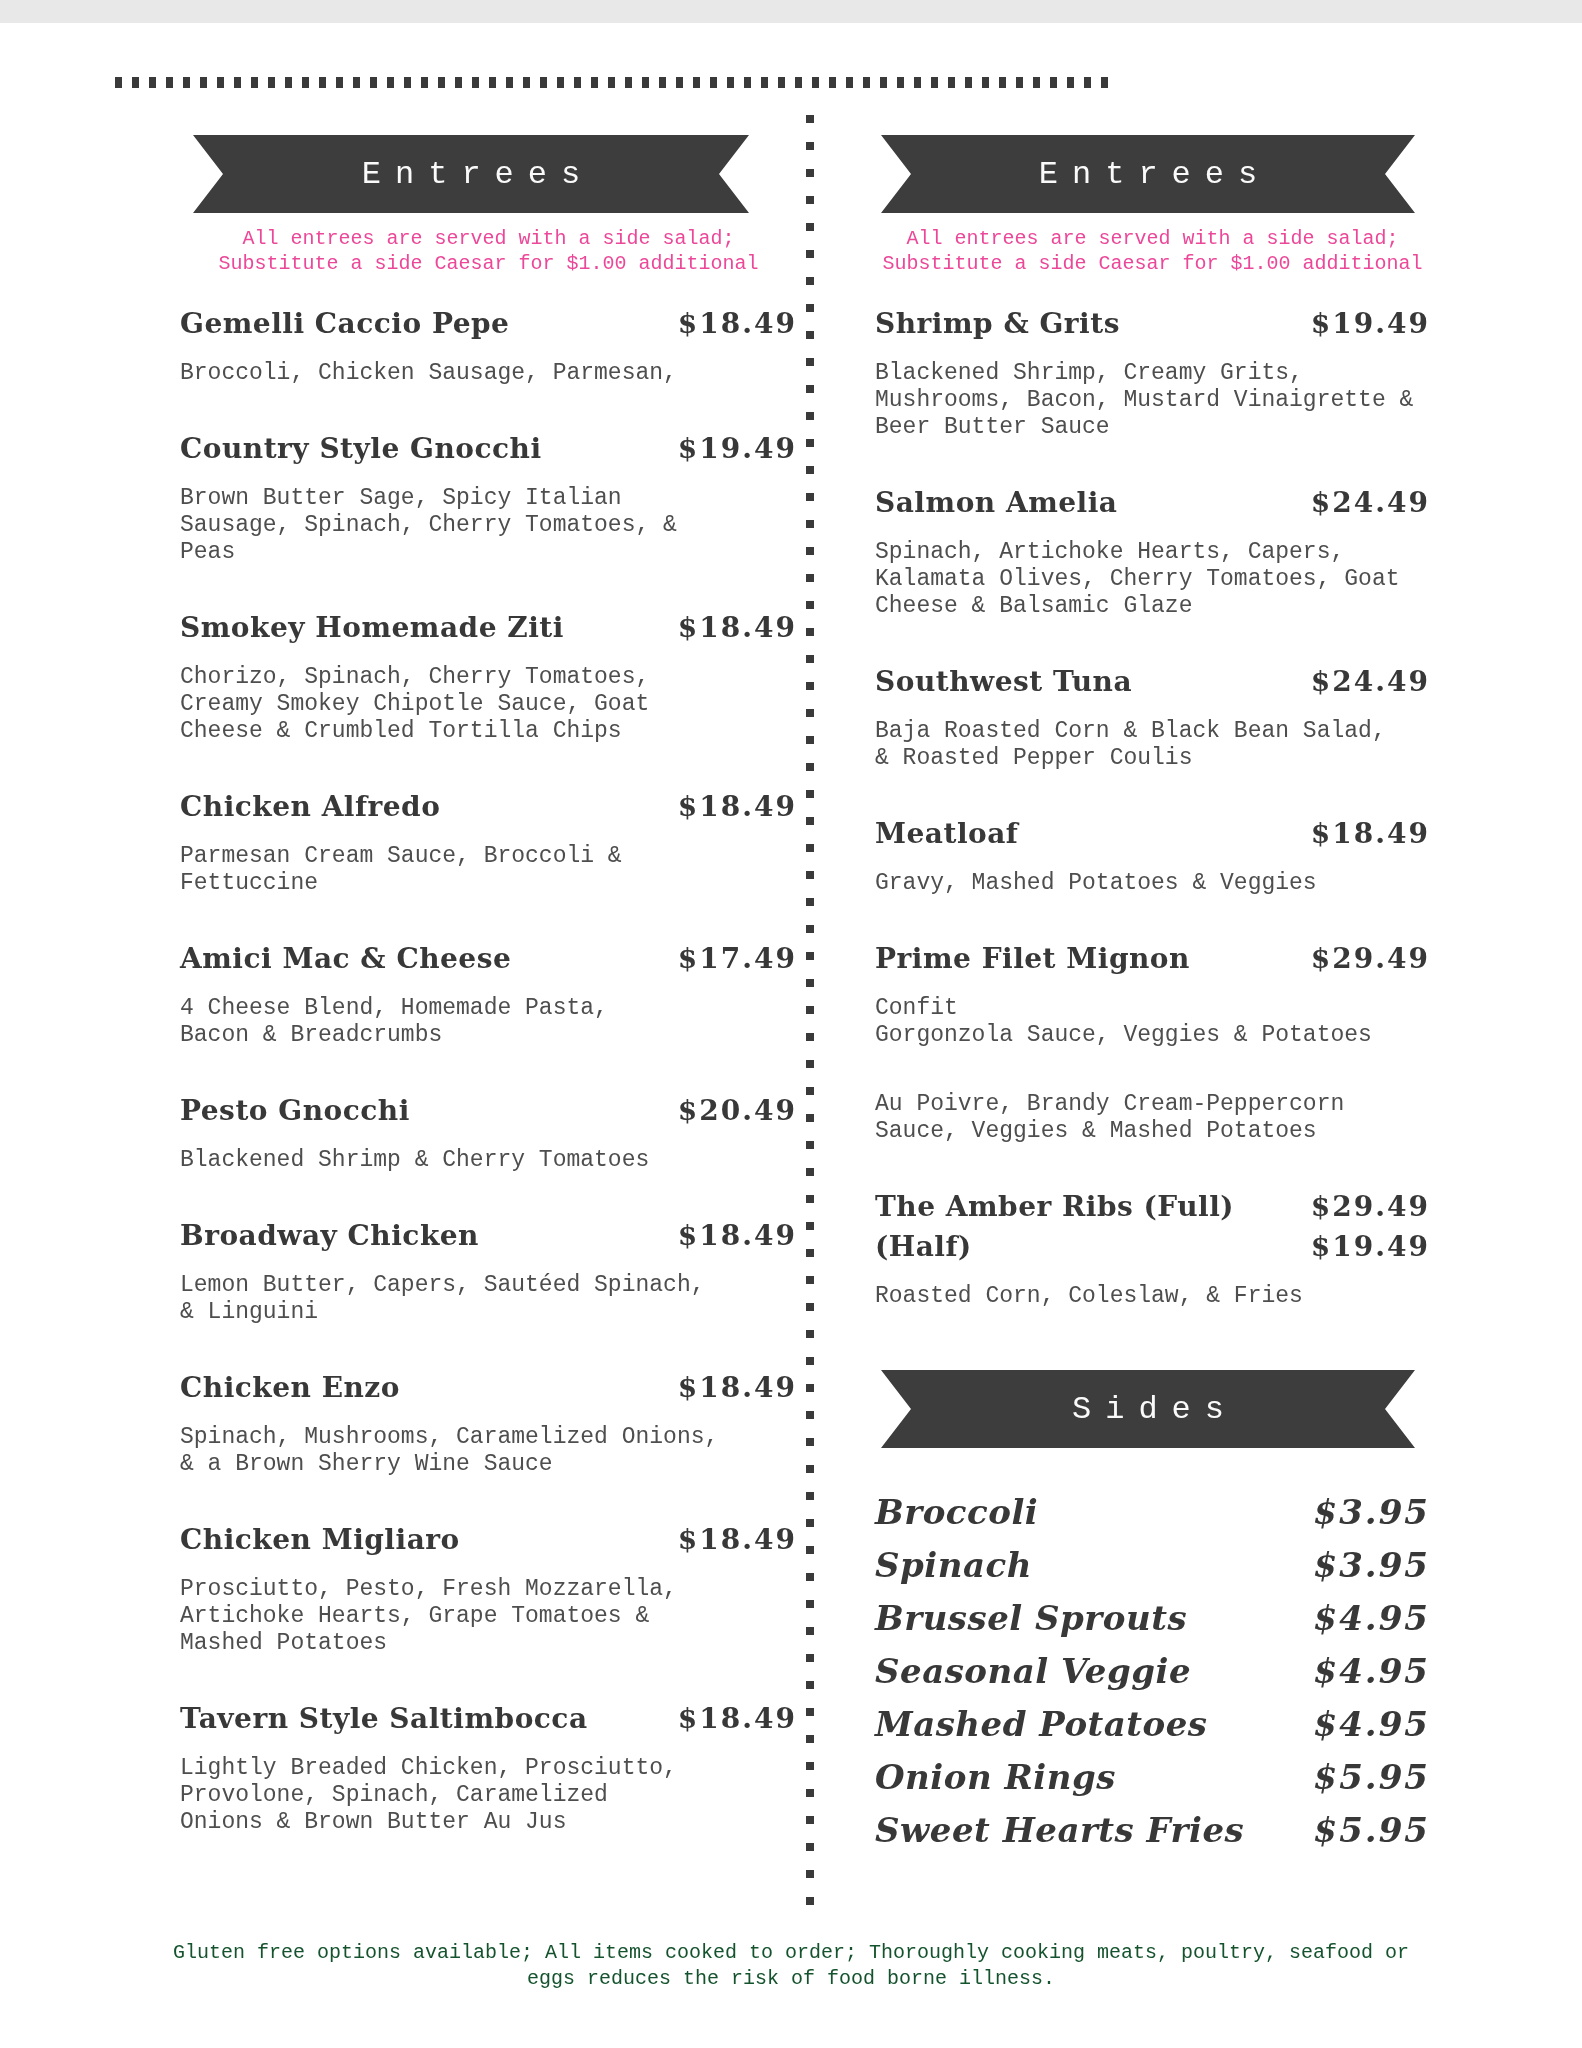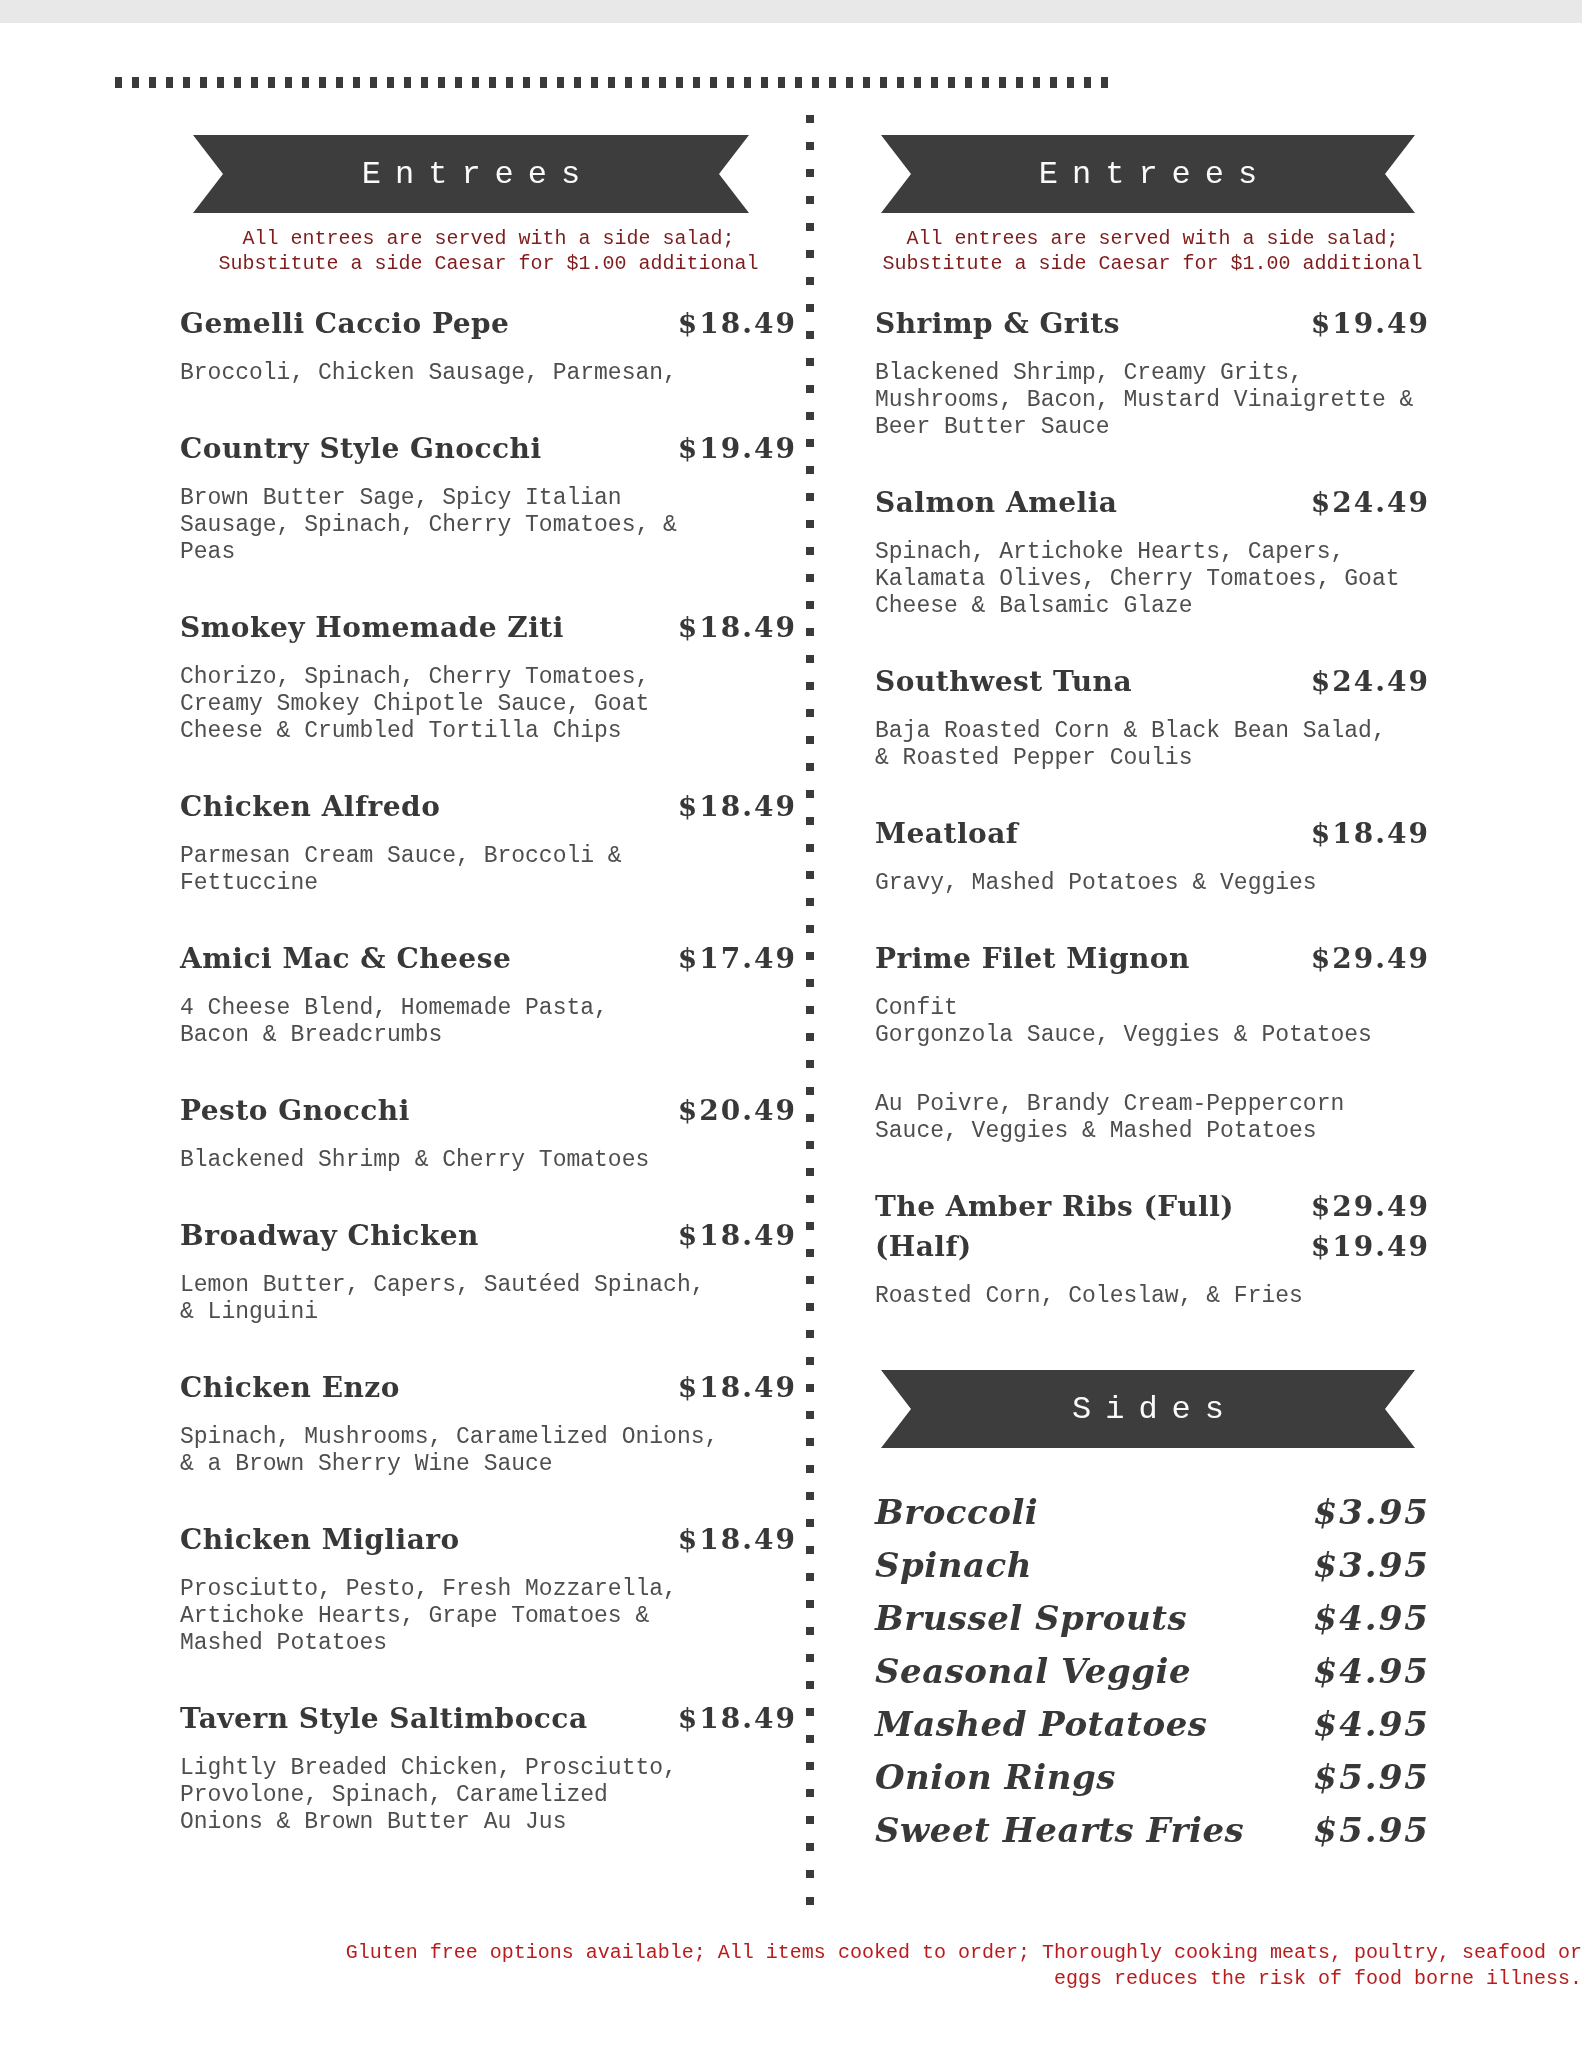--- a/index.html
+++ b/index.html
@@ -35,21 +35,21 @@
   }
   .banner-left{margin-left:13px;width:556px;}
   .banner-right{margin-left:6px;width:534px;}
   .banner-title{
     color:#fafafa;font-size:32px;letter-spacing:14px;
     font-family:"Liberation Mono", monospace;
     text-indent:14px; 
   }
   .subtitle{
     margin-top:13px;text-align:center;
-    font-size:20px;line-height:25px;color:#7f1d1d;
+    font-size:20px;line-height:25px;color:#ec4899;
   }
   .items{margin-top:28px;}
   .item{margin-bottom:42px;}
   .item-head{
     display:flex;justify-content:space-between;align-items:baseline;
     font-family:"DejaVu Serif", serif;font-weight:700;
     font-size:28px;line-height:40px;color:#383838;letter-spacing:0.5px;
     white-space:nowrap;
   }
   .item-head-2{}
@@ -58,21 +58,21 @@
   .sides-banner{margin-top:60px;}
   .side-items{margin-top:44px;font-style:italic;}
   .side-row{
     display:flex;justify-content:space-between;align-items:baseline;
     font-family:"DejaVu Serif", serif;font-weight:700;
     font-size:34px;line-height:40px;color:#383838;letter-spacing:0.5px;
     margin-bottom:13px;
   }
   .footer{
     position:absolute;left:0;right:0;top:1917px;
-    text-align:right;font-size:20px;line-height:26px;color:#b91c1c;
+    text-align:center;font-size:20px;line-height:26px;color:#14532d;
   }
 </style>
 </head>
 <body>
 
 <div class="page">
 
   <div class="top-dots"></div>
   <div class="v-divider"></div>
 

